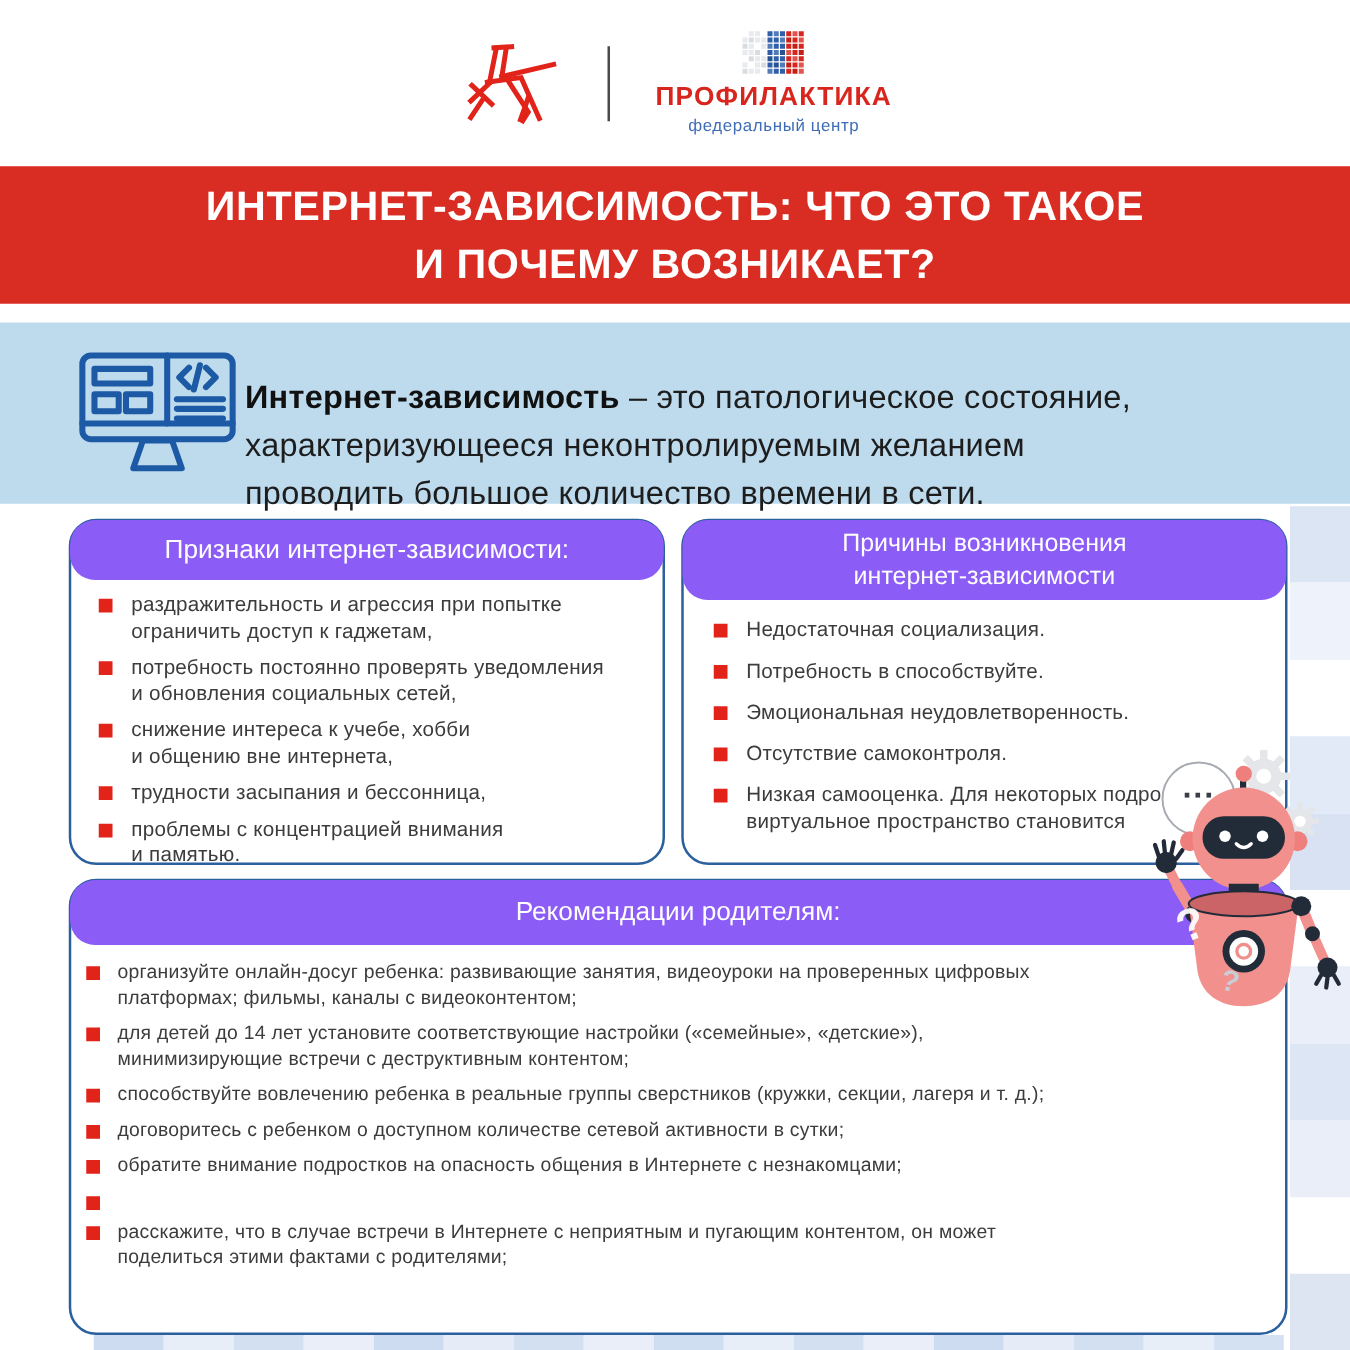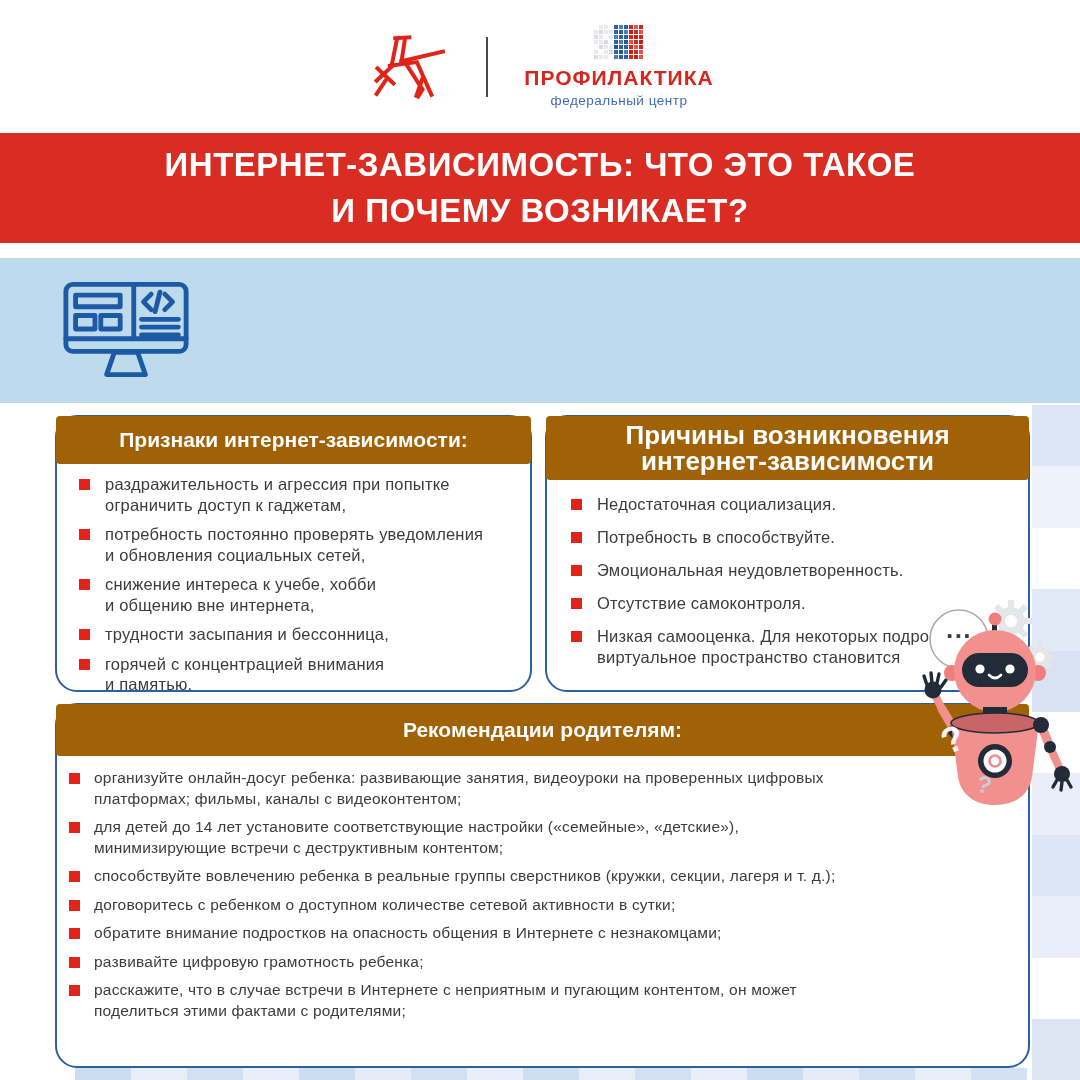--- a/index.html
+++ b/index.html
@@ -28,35 +28,35 @@
   .definition-text .rest{white-space:pre-line;}
 
   
   .decor-col{position:absolute;left:1032px;top:405px;width:48px;display:flex;flex-direction:column;}
   .decor-col div{width:48px;height:61.4px;}
   .decor-row{position:absolute;left:75px;top:1068px;height:12px;display:flex;}
   .decor-row div{width:56px;height:12px;}
 
   
   .card{position:absolute;background:#ffffff;border:2px solid #2b5f9e;border-radius:22px;box-sizing:border-box;}
-  .card-header{background:#a16207;border-radius:4px;margin:-1px;color:#ffffff;font-weight:bold;text-align:center;display:flex;align-items:center;justify-content:center;white-space:pre-line;}
+  .card-header{background:#8b5cf6;border-radius:20px;margin:-1px;color:#ffffff;font-weight:normal;text-align:center;display:flex;align-items:center;justify-content:center;white-space:pre-line;}
   .card ul{list-style:none;margin:0;padding:0;}
   .card li{display:flex;align-items:flex-start;}
   .bullet-sq{flex:0 0 auto;width:11px;height:11px;background:#e2231a;margin-top:5px;}
   .bullet-text{white-space:pre-line;color:#3c3c3c;letter-spacing:0.2px;}
 
   #card-signs{left:55px;top:415px;width:477px;height:277px;}
   #card-signs .card-header{height:48px;font-size:21px;}
   #card-signs ul{padding:11px 14px 0 22px;}
   #card-signs li{margin-bottom:9px;}
   #card-signs .bullet-sq{margin-right:15px;}
   #card-signs .bullet-text{font-size:16.5px;line-height:20.5px;}
 
   #card-causes{left:545px;top:415px;width:485px;height:277px;}
-  #card-causes .card-header{height:64px;font-size:26px;line-height:26px;}
+  #card-causes .card-header{height:64px;font-size:20px;line-height:26px;}
   #card-causes ul{padding:15px 12px 0 24px;}
   #card-causes li{margin-bottom:12px;}
   #card-causes .bullet-sq{margin-right:15px;}
   #card-causes .bullet-text{font-size:16.5px;line-height:21px;}
 
   #card-recs{left:55px;top:703px;width:975px;height:365px;}
   #card-recs .card-header{height:52px;font-size:21px;}
   #card-recs ul{padding:13px 18px 0 12px;}
   #card-recs li{margin-bottom:8px;}
   #card-recs .bullet-sq{margin-right:14px;}
@@ -210,20 +210,23 @@
       <rect x="14" y="36" width="20" height="14"></rect>
       <rect x="40" y="36" width="20" height="14"></rect>
       <path d="M92,14 L84,22 L92,30"></path>
       <path d="M106,14 L114,22 L106,30"></path>
       <path d="M101,12 L96,32"></path>
       <path d="M82,40 H120"></path>
       <path d="M82,48 H120"></path>
       <path d="M82,56 H120"></path>
       <path d="M54,74 L78,74 L86,97 L46,97 Z"></path>
     </svg>
+    <p class="definition-text"><span class="term">Интернет-зависимость</span><span class="rest"> – это патологическое состояние,
+характеризующееся неконтролируемым желанием
+проводить большое количество времени в сети.</span></p>
   </section>
 
   <section class="card" id="card-signs">
     <div class="card-header">Признаки интернет-зависимости:</div>
     <ul>
       <li>
           <span class="bullet-sq"></span>
           <span class="bullet-text">раздражительность и агрессия при попытке
 ограничить доступ к гаджетам,</span>
         </li>
@@ -236,21 +239,21 @@
           <span class="bullet-sq"></span>
           <span class="bullet-text">снижение интереса к учебе, хобби
 и общению вне интернета,</span>
         </li>
       <li>
           <span class="bullet-sq"></span>
           <span class="bullet-text">трудности засыпания и бессонница,</span>
         </li>
       <li>
           <span class="bullet-sq"></span>
-          <span class="bullet-text">горячей с концентрацией внимания
+          <span class="bullet-text">проблемы с концентрацией внимания
 и памятью.</span>
         </li>
     </ul>
   </section>
 
   <section class="card" id="card-causes">
     <div class="card-header">Причины возникновения
 интернет-зависимости</div>
     <ul>
       <li>
@@ -297,21 +300,20 @@
       <li>
           <span class="bullet-sq"></span>
           <span class="bullet-text">договоритесь с ребенком о доступном количестве сетевой активности в сутки;</span>
         </li>
       <li>
           <span class="bullet-sq"></span>
           <span class="bullet-text">обратите внимание подростков на опасность общения в Интернете с незнакомцами;</span>
         </li>
       <li>
           <span class="bullet-sq"></span>
-          <span class="bullet-text">развивайте цифровую грамотность ребенка;</span>
         </li>
       <li>
           <span class="bullet-sq"></span>
           <span class="bullet-text">расскажите, что в случае встречи в Интернете с неприятным и пугающим контентом, он может
 поделиться этими фактами с родителями;</span>
         </li>
     </ul>
   </section>
 
   <svg class="robot" viewBox="0 0 190 235">

